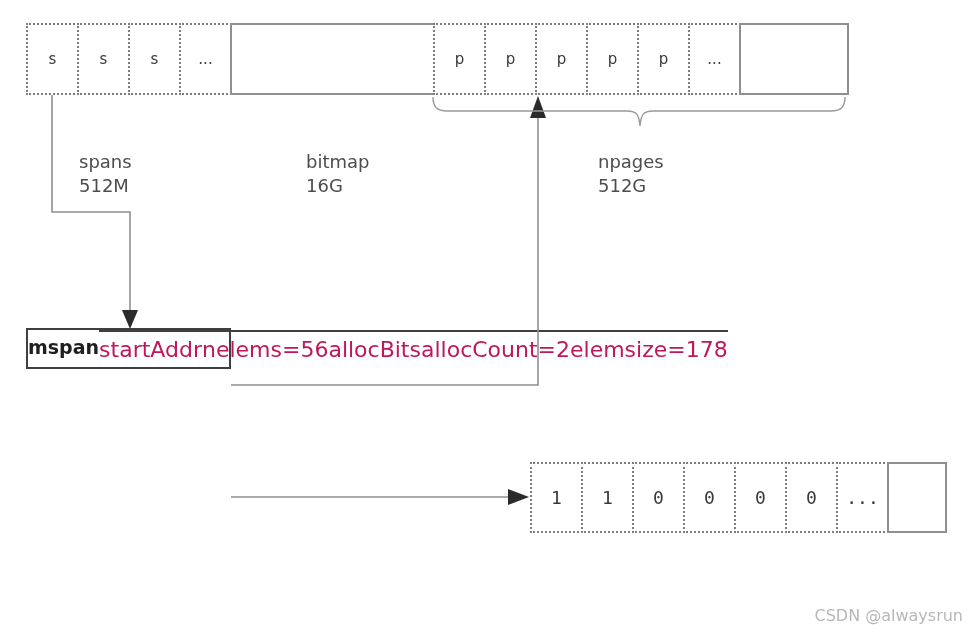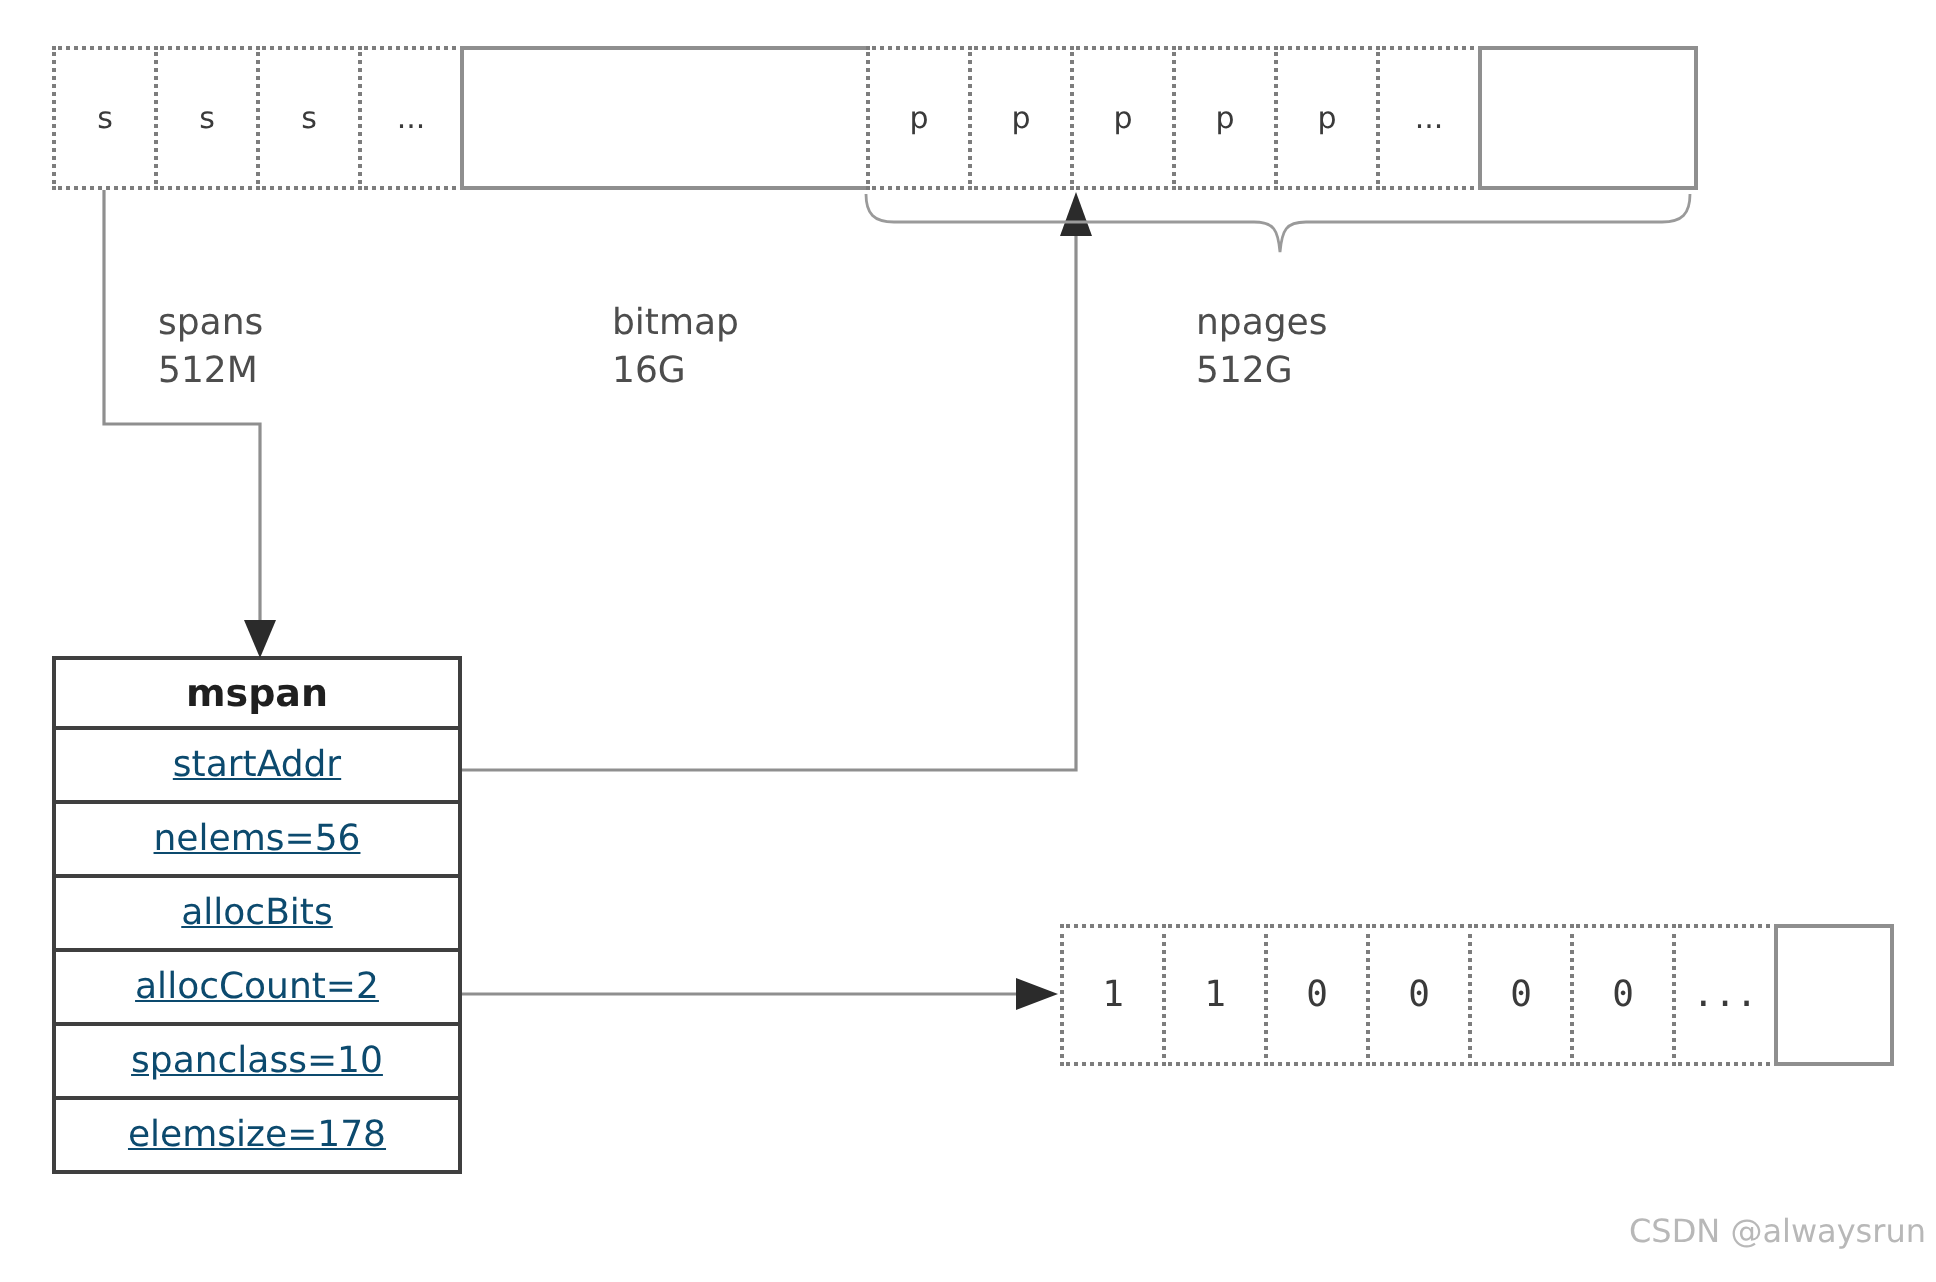--- a/index.html
+++ b/index.html
@@ -17,30 +17,30 @@
   .dotted{border:2px dotted #7d7d7d;}
   .solid{border:2px solid #8f8f8f;}
   
   .region-label{
     text-align:left;font-size:18px;line-height:24px;color:#4d4d4d;
   }
   
   .struct-table{
     left:26px;top:328px;width:205px;
     border:2px solid #3f3f3f;background:#fff;
-    display:flex;flex-direction:column;
+    display:flex;flex-direction:row;
   }
   .struct-header{
     height:33px;display:flex;align-items:center;justify-content:center;
     font-weight:bold;font-size:19px;color:#1f1f1f;
   }
   .struct-row{
     height:35px;border-top:2px solid #3f3f3f;
     display:flex;align-items:center;justify-content:center;
-    font-size:18px;color:#0c4a6e;text-decoration:underline;
+    font-size:22px;color:#be185d;
   }
   
   .bit-cell{
     font-family:"DejaVu Sans Mono","Liberation Mono",monospace;
     font-size:18px;color:#3a3a3a;
   }
   
   .watermark{
     right:5px;top:606px;font-size:16px;color:#b8b8b8;
   }
@@ -77,21 +77,20 @@
   <div>npages</div>
   <div>512G</div>
 </div>
 
 <div class="abs struct-table">
   <div class="struct-header">mspan</div>
   <div class="struct-row">startAddr</div>
   <div class="struct-row">nelems=56</div>
   <div class="struct-row">allocBits</div>
   <div class="struct-row">allocCount=2</div>
-  <div class="struct-row">spanclass=10</div>
   <div class="struct-row">elemsize=178</div>
 </div>
 
 <div class="abs cell dotted bit-cell" style="left:530px;top:462px;width:53px;height:71px;">1</div>
 <div class="abs cell dotted bit-cell" style="left:581px;top:462px;width:53px;height:71px;">1</div>
 <div class="abs cell dotted bit-cell" style="left:632px;top:462px;width:53px;height:71px;">0</div>
 <div class="abs cell dotted bit-cell" style="left:683px;top:462px;width:53px;height:71px;">0</div>
 <div class="abs cell dotted bit-cell" style="left:734px;top:462px;width:53px;height:71px;">0</div>
 <div class="abs cell dotted bit-cell" style="left:785px;top:462px;width:53px;height:71px;">0</div>
 <div class="abs cell dotted bit-cell" style="left:836px;top:462px;width:53px;height:71px;">...</div>

